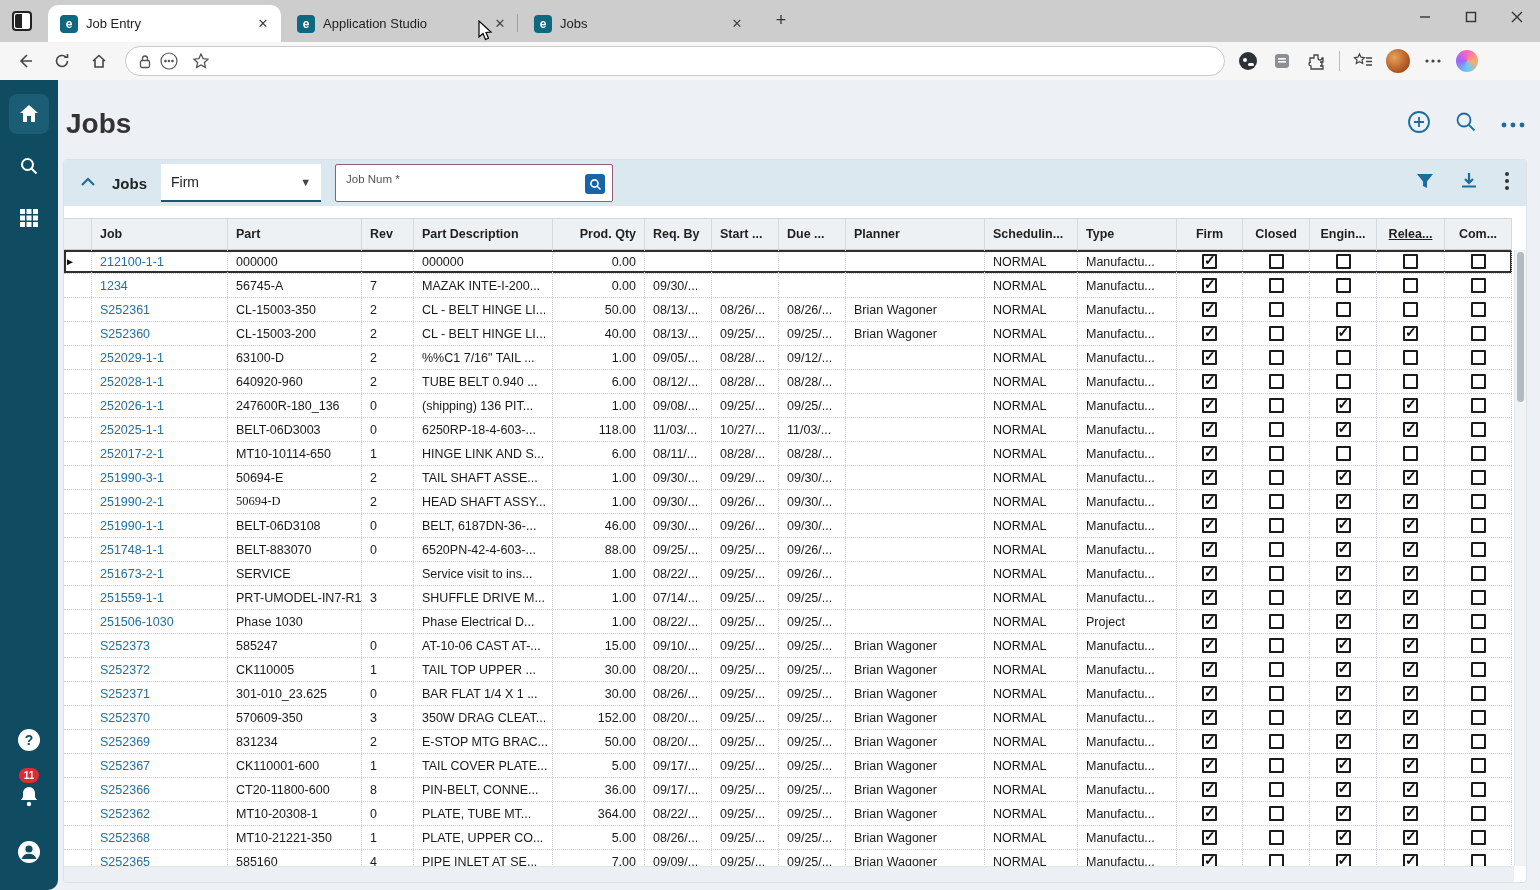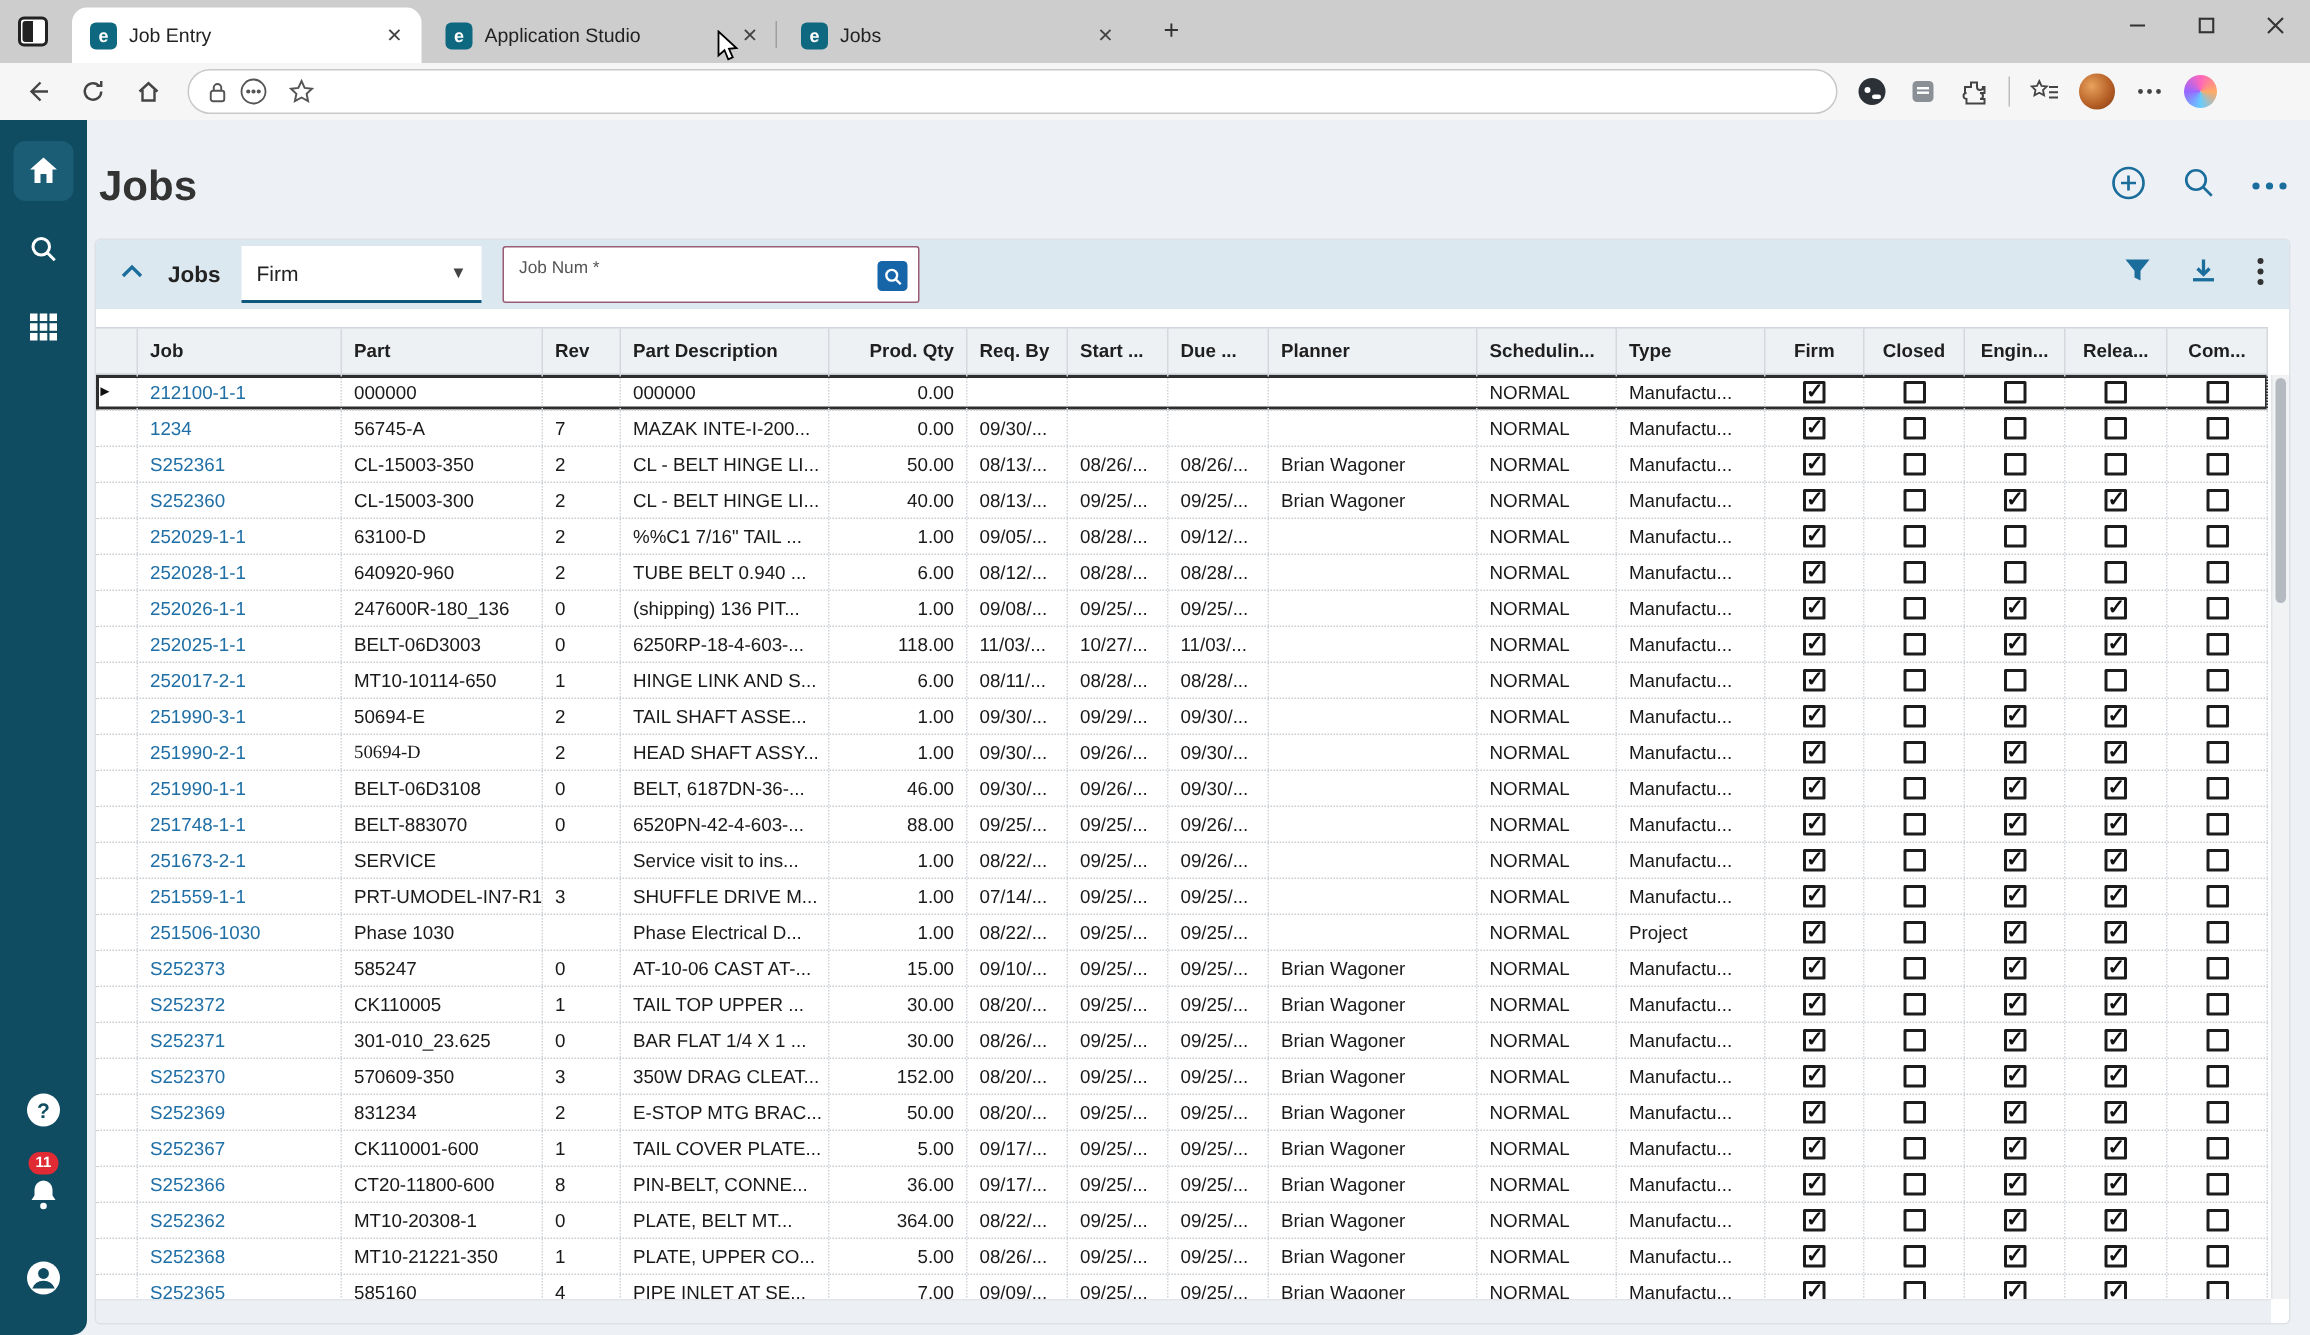--- a/index.html
+++ b/index.html
@@ -321,21 +321,21 @@
             <div class="hcell r" style="width: 92px; flex: 0 0 92px;">Prod. Qty</div>
             <div class="hcell" style="width: 67px; flex: 0 0 67px;">Req. By</div>
             <div class="hcell" style="width: 67px; flex: 0 0 67px;">Start ...</div>
             <div class="hcell" style="width: 67px; flex: 0 0 67px;">Due ...</div>
             <div class="hcell" style="width: 139px; flex: 0 0 139px;">Planner</div>
             <div class="hcell" style="width: 93px; flex: 0 0 93px;">Schedulin...</div>
             <div class="hcell" style="width: 99px; flex: 0 0 99px;">Type</div>
             <div class="hcell c" style="width: 66px; flex: 0 0 66px;">Firm</div>
             <div class="hcell c" style="width: 67px; flex: 0 0 67px;">Closed</div>
             <div class="hcell c" style="width: 67px; flex: 0 0 67px;">Engin...</div>
-            <div class="hcell c" style="width: 68px; flex: 0 0 68px;">Relea...</div>
+            <div class="hcell c" style="width: 68px; flex: 0 0 68px; text-decoration: underline;">Relea...</div>
             <div class="hcell c" style="width: 67px; flex: 0 0 67px;">Com...</div>
           </div>
         <div class="rows" id="grid-rows">
             <div class="row sel">
               <div class="marker"></div>
               <div class="cell" style="width: 136px; flex: 0 0 136px;">
                 <span class="link">212100-1-1</span>
               </div>
               <div class="cell" style="width: 134px; flex: 0 0 134px;">000000</div>
               <div class="cell" style="width: 52px; flex: 0 0 52px;"></div>
@@ -423,21 +423,21 @@
               </div>
               <div class="cell c" style="width: 67px; flex: 0 0 67px;">
                 <span class="cb"></span>
               </div>
             </div>
             <div class="row">
               <div class="marker"></div>
               <div class="cell" style="width: 136px; flex: 0 0 136px;">
                 <span class="link">S252360</span>
               </div>
-              <div class="cell" style="width: 134px; flex: 0 0 134px;">CL-15003-300</div>
+              <div class="cell" style="width: 134px; flex: 0 0 134px;">CL-15003-200</div>
               <div class="cell" style="width: 52px; flex: 0 0 52px;">2</div>
               <div class="cell" style="width: 139px; flex: 0 0 139px;">CL - BELT HINGE LI...</div>
               <div class="cell r" style="width: 92px; flex: 0 0 92px;">40.00</div>
               <div class="cell" style="width: 67px; flex: 0 0 67px;">08/13/...</div>
               <div class="cell" style="width: 67px; flex: 0 0 67px;">09/25/...</div>
               <div class="cell" style="width: 67px; flex: 0 0 67px;">09/25/...</div>
               <div class="cell" style="width: 139px; flex: 0 0 139px;">Brian Wagoner</div>
               <div class="cell" style="width: 93px; flex: 0 0 93px;">NORMAL</div>
               <div class="cell" style="width: 99px; flex: 0 0 99px;">Manufactu...</div>
               <div class="cell c" style="width: 66px; flex: 0 0 66px;">
@@ -1045,21 +1045,21 @@
                 <span class="cb"></span>
               </div>
             </div>
             <div class="row">
               <div class="marker"></div>
               <div class="cell" style="width: 136px; flex: 0 0 136px;">
                 <span class="link">S252362</span>
               </div>
               <div class="cell" style="width: 134px; flex: 0 0 134px;">MT10-20308-1</div>
               <div class="cell" style="width: 52px; flex: 0 0 52px;">0</div>
-              <div class="cell" style="width: 139px; flex: 0 0 139px;">PLATE, BELT MT...</div>
+              <div class="cell" style="width: 139px; flex: 0 0 139px;">PLATE, TUBE MT...</div>
               <div class="cell r" style="width: 92px; flex: 0 0 92px;">364.00</div>
               <div class="cell" style="width: 67px; flex: 0 0 67px;">08/22/...</div>
               <div class="cell" style="width: 67px; flex: 0 0 67px;">09/25/...</div>
               <div class="cell" style="width: 67px; flex: 0 0 67px;">09/25/...</div>
               <div class="cell" style="width: 139px; flex: 0 0 139px;">Brian Wagoner</div>
               <div class="cell" style="width: 93px; flex: 0 0 93px;">NORMAL</div>
               <div class="cell" style="width: 99px; flex: 0 0 99px;">Manufactu...</div>
               <div class="cell c" style="width: 66px; flex: 0 0 66px;">
                 <span class="cb on"></span>
               </div>

